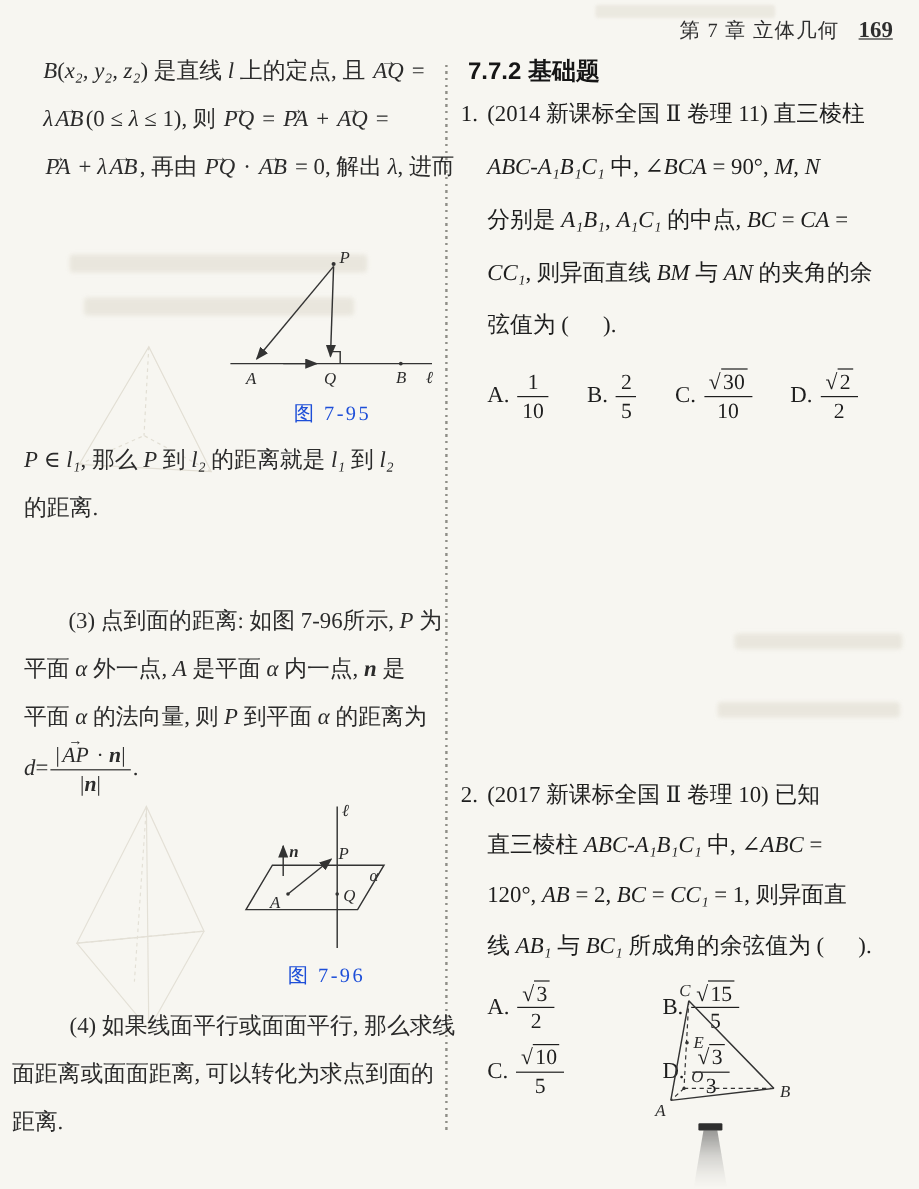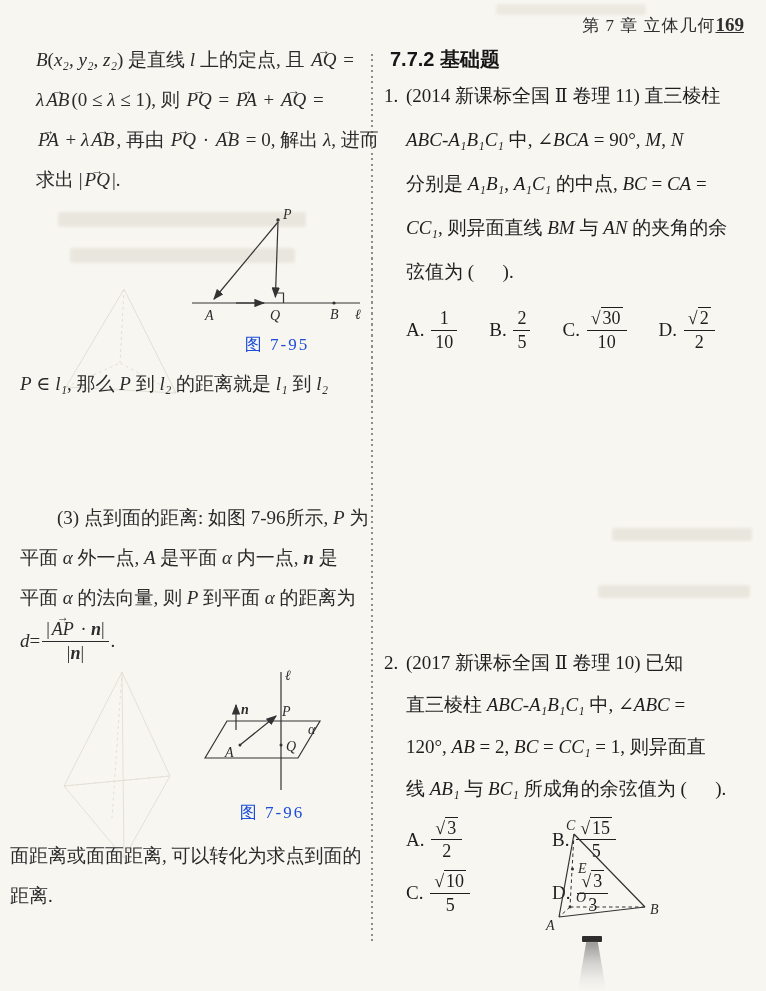--- a/index.html
+++ b/index.html
@@ -4,21 +4,21 @@
 <style>
   html,body{margin:0;padding:0;}
   body{
     width:766px;height:991px;overflow:hidden;position:relative;
     background:#f7f6f1;
     font-family:"Liberation Serif","DejaVu Serif",serif;
     color:#2b2b2b;
   }
   .abs{position:absolute;}
   
-  .hdr{position:absolute;top:14px;right:22px;display:flex;align-items:baseline;gap:0;
+  .hdr{position:absolute;top:14px;right:22px;display:flex;align-items:baseline;gap:16px;
        font-size:17px;color:#2e2e2e;letter-spacing:1px;margin-left:38px;}
   .hdr .pg{font-size:19px;font-weight:bold;letter-spacing:0;text-decoration:underline;}
   .hdr-ghost{position:absolute;top:4px;right:120px;width:150px;height:11px;background:#e9e6dd;
        border-radius:3px;filter:blur(1.5px);opacity:.8;}
   
   .divider{position:absolute;left:371px;top:54px;width:2px;height:890px;
     background:repeating-linear-gradient(to bottom,#8f8e87 0 2px,transparent 2px 5.5px);}
   
   .tline{line-height:40px;font-size:19px;white-space:nowrap;}
   .rcol .tline{line-height:44px;color:#1e1e1e;}
@@ -83,21 +83,20 @@
   <span>第 7 章  立体几何</span>
   <span class="pg">169</span>
 </div>
 
 <div class="divider"></div>
 
 <div class="abs" style="left:36px;top:40px;">
   <div class="tline"><span class="m">B</span><span>(</span><span class="m">x₂, y₂, z₂</span><span>) 是直线 </span><span class="m">l</span><span> 上的定点, 且 </span><span class="vec">AQ</span><span> =</span></div>
   <div class="tline"><span class="m">λ</span><span class="vec">AB</span><span>(0 ≤ </span><span class="m">λ</span><span> ≤ 1), 则 </span><span class="vec">PQ</span><span> = </span><span class="vec">PA</span><span> + </span><span class="vec">AQ</span><span> =</span></div>
   <div class="tline"><span class="vec">PA</span><span> + </span><span class="m">λ</span><span class="vec">AB</span><span>, 再由 </span><span class="vec">PQ</span><span> · </span><span class="vec">AB</span><span> = 0, 解出 </span><span class="m">λ</span><span>, 进而</span></div>
-  <div class="tline"><span>求出 |</span><span class="vec">PQ</span><span>|.</span></div>
 </div>
 
 <div class="abs fig" style="left:186px;top:206px;width:182px;">
   <svg width="178" height="122" viewBox="0 0 178 122">
     <defs>
       <marker id="ah95" markerWidth="9" markerHeight="7" refX="8" refY="3.5" orient="auto">
         <path d="M0,0 L9,3.5 L0,7 z" fill="#333"></path>
       </marker>
     </defs>
     <g stroke="#333" stroke-width="1.2" fill="none">
@@ -113,20 +112,21 @@
     <text x="17" y="114">A</text>
     <text x="82" y="114">Q</text>
     <text x="142" y="113">B</text>
     <text x="167" y="113">ℓ</text>
   </svg>
   <div class="caption">图 7-95</div>
 </div>
 
 <div class="abs" style="left:20px;top:364px;">
   <div class="tline"><span class="m">P</span><span> ∈ </span><span class="m">l₁</span><span>, 那么 </span><span class="m">P</span><span> 到 </span><span class="m">l₂</span><span> 的距离就是 </span><span class="m">l₁</span><span> 到 </span><span class="m">l₂</span></div>
+  <div class="tline"><span>的距离.</span></div>
 </div>
 
 <div class="abs" style="left:20px;top:498px;">
   <div class="tline indent"><span>(3) 点到面的距离: 如图 7-96所示, </span><span class="m">P</span><span> 为</span></div>
   <div class="tline"><span>平面 </span><span class="m">α</span><span> 外一点, </span><span class="m">A</span><span> 是平面 </span><span class="m">α</span><span> 内一点, </span><span class="bi">n</span><span> 是</span></div>
   <div class="tline"><span>平面 </span><span class="m">α</span><span> 的法向量, 则 </span><span class="m">P</span><span> 到平面 </span><span class="m">α</span><span> 的距离为</span></div>
   <div class="formula">
       <span class="m">d</span>
       <span> = </span>
       <span class="frac">
@@ -156,20 +156,21 @@
     <text x="45" y="56" class="bi">n</text>
     <text x="86" y="58">P</text>
     <text x="29" y="99">A</text>
     <text x="90" y="93">Q</text>
     <text x="112" y="76">α</text>
   </svg>
   <div class="caption">图 7-96</div>
 </div>
 
 <div class="abs" style="left:10px;top:836px;">
+  <div class="tline" style="text-indent:48px;"><span>(4) 如果线面平行或面面平行, 那么求线</span></div>
   <div class="tline"><span>面距离或面面距离, 可以转化为求点到面的</span></div>
   <div class="tline"><span>距离.</span></div>
 </div>
 
 <div class="abs rcol" style="left:390px;top:46px;font-family:'Liberation Sans','DejaVu Sans',sans-serif;font-weight:700;font-size:20px;color:#161616;">7.7.2  基础题</div>
 
 <div class="abs rcol problem" style="left:388px;top:74px;">
   <div class="pnum" style="line-height:44px;">1.</div>
   <div class="tline"><span>(2014 新课标全国 Ⅱ 卷理 11) 直三棱柱</span></div>
   <div class="tline"><span class="m">ABC</span><span>-</span><span class="m">A₁B₁C₁</span><span> 中, ∠</span><span class="m">BCA</span><span> = 90°, </span><span class="m">M</span><span>, </span><span class="m">N</span></div>

